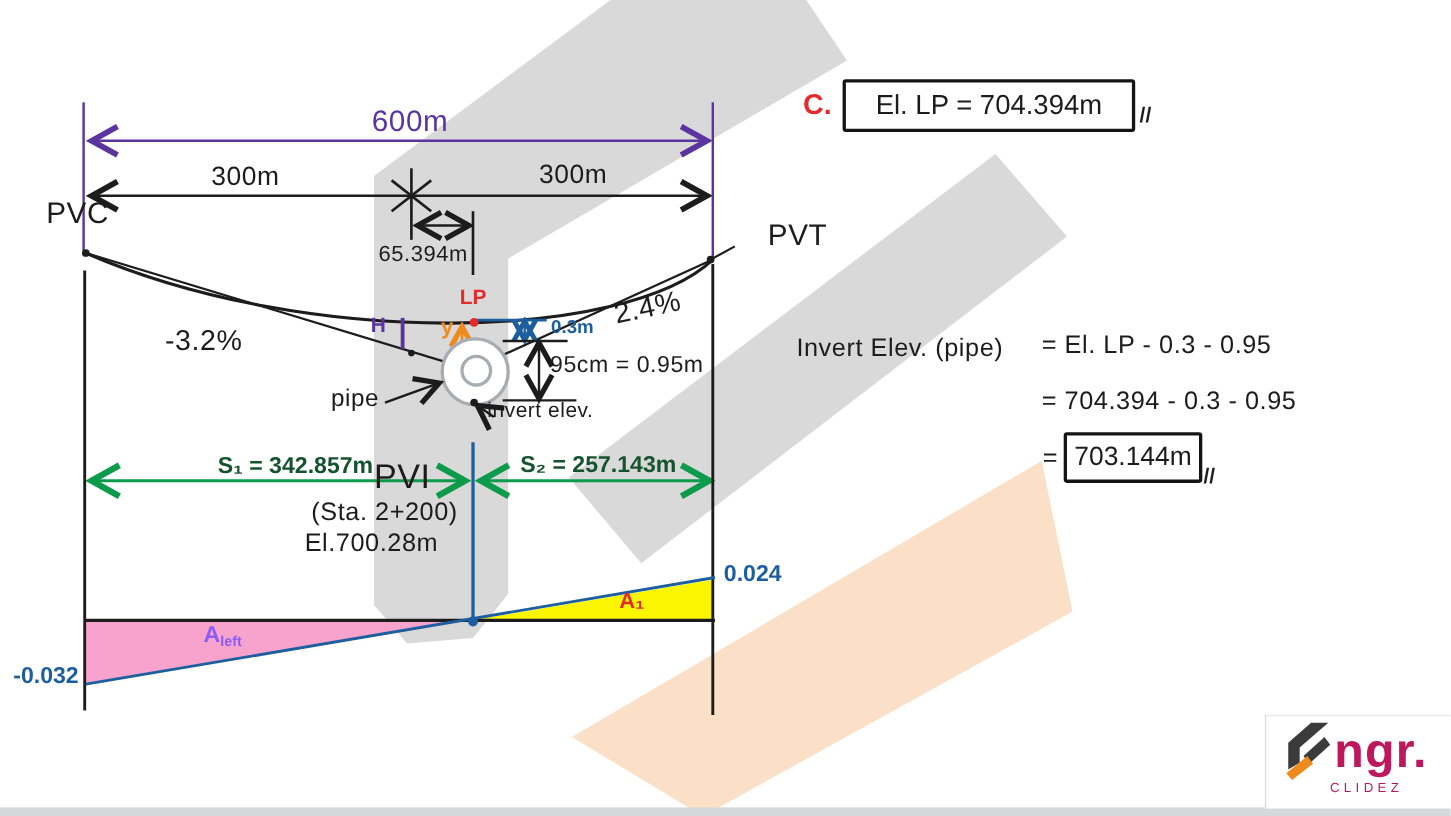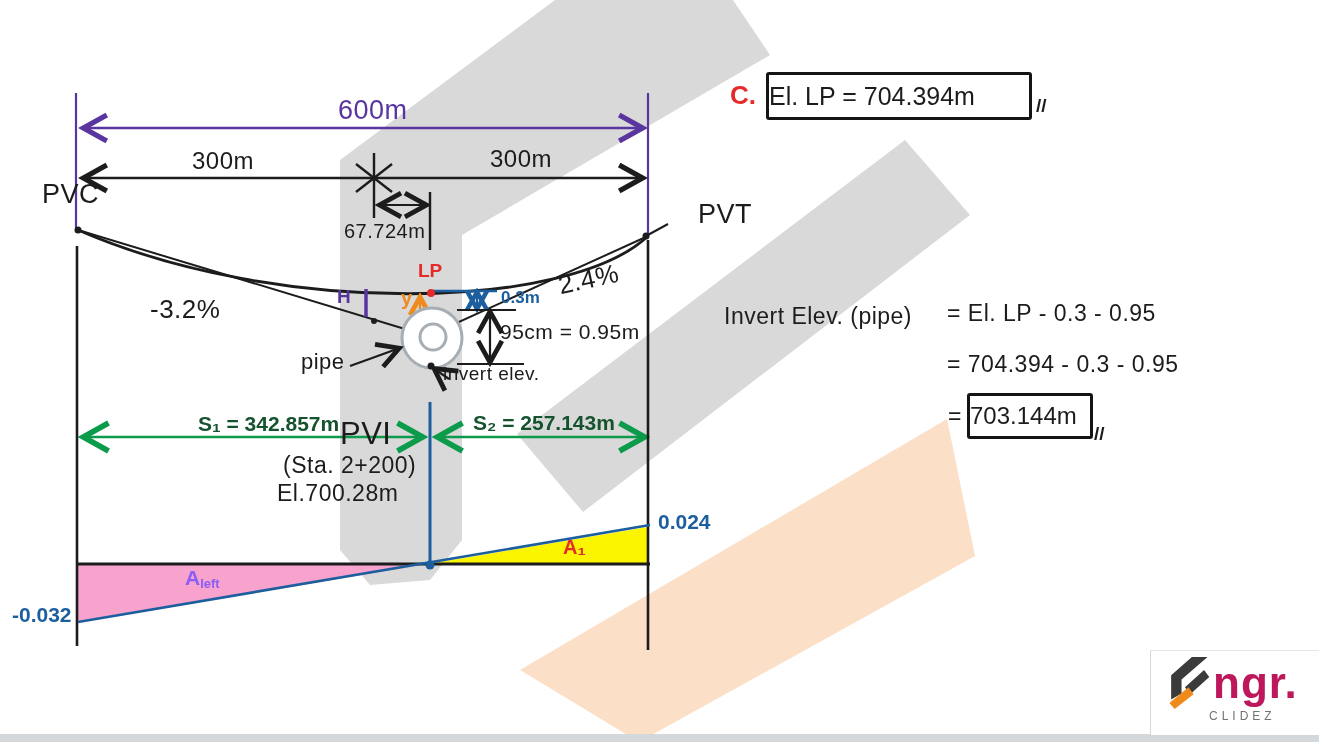--- a/index.html
+++ b/index.html
@@ -7,28 +7,28 @@
          font-family:Liberation Sans, sans-serif;}
   #draw{position:absolute;left:0;top:0;z-index:1;}
   .txt{position:absolute;z-index:3;white-space:nowrap;color:#1c1c1c;line-height:1.05;}
   .purple{color:#5a35a0;}
   .green{color:#14532d;font-weight:600;}
   .blue{color:#1d5f9e;font-weight:600;}
   .red{color:#e42a2a;font-weight:700;}
   .orange{color:#ef8b1d;font-weight:700;}
   .brown{color:#8b5cf6;font-weight:600;}
   .hand{letter-spacing:0.5px;}
-  .box{border:3px solid #141414;border-radius:3px;display:flex;align-items:center;justify-content:flex-start;}
+  .box{border:3px solid #141414;border-radius:3px;display:flex;align-items:center;justify-content:center;}
   .subsc{font-size:0.62em;vertical-align:-0.25em;}
   #bottom-strip{position:absolute;left:0;bottom:0;width:1319px;height:8px;background:#d5d8db;z-index:2;}
   #logo-panel{position:absolute;left:1150px;top:650px;width:169px;height:84px;background:#ffffff;
               border-left:1px solid #d8d8d8;border-top:1px solid #e6e6e6;z-index:4;}
   #logo-row{position:absolute;left:8px;top:4px;display:flex;align-items:center;}
   #logo-name{font-size:44px;font-weight:700;color:#be185d;letter-spacing:1px;margin-left:2px;}
-  #logo-sub{position:absolute;left:58px;top:58px;font-size:12px;color:#737373;letter-spacing:4px;}
+  #logo-sub{position:absolute;left:58px;top:58px;font-size:12px;color:#be185d;letter-spacing:4px;}
 </style>
 </head>
 <body>
 
 <div id="stage">
 
   <svg id="draw" width="1319" height="742" viewBox="0 0 1319 742">
     <defs>
       <marker id="ab" viewBox="0 0 12 12" refX="9" refY="6" markerWidth="13" markerHeight="13" orient="auto-start-reverse">
           <path d="M1,1 L10,6 L1,11" fill="none" stroke="#1c1c1c" stroke-width="2"></path>
@@ -97,21 +97,21 @@
     <line x1="648" y1="240" x2="648" y2="650" stroke="#1c1c1c" stroke-width="2.6"></line>
 
     <line x1="77" y1="564" x2="650" y2="564" stroke="#1c1c1c" stroke-width="3"></line>
     <line x1="78" y1="622" x2="650" y2="525" stroke="#1d5f9e" stroke-width="2.6"></line>
     <circle cx="430" cy="565" r="4.5" fill="#1d5f9e"></circle>
   </svg>
 
   <div class="txt purple hand" style="left:338px;top:96px;font-size:27px;">600m</div>
   <div class="txt hand" style="left:192px;top:148px;font-size:24px;">300m</div>
   <div class="txt hand" style="left:490px;top:146px;font-size:24px;">300m</div>
-  <div class="txt hand" style="left:344px;top:221px;font-size:20px;">67.724m</div>
+  <div class="txt hand" style="left:344px;top:221px;font-size:20px;">65.394m</div>
   <div class="txt hand" style="left:42px;top:180px;font-size:27px;">PVC</div>
   <div class="txt hand" style="left:698px;top:200px;font-size:27px;">PVT</div>
   <div class="txt hand" style="left:150px;top:296px;font-size:26px;">-3.2%</div>
   <div class="txt hand" style="left:558px;top:266px;font-size:26px;transform:rotate(-12deg);">2.4%</div>
   <div class="txt red" style="left:418px;top:261px;font-size:19px;">LP</div>
   <div class="txt purple" style="left:337px;top:287px;font-size:19px;font-weight:700;">H</div>
   <div class="txt orange" style="left:401px;top:288px;font-size:20px;">y</div>
   <div class="txt blue" style="left:501px;top:289px;font-size:17px;">0.3m</div>
   <div class="txt hand" style="left:500px;top:321px;font-size:21px;">95cm = 0.95m</div>
   <div class="txt hand" style="left:301px;top:350px;font-size:22px;">pipe</div>

